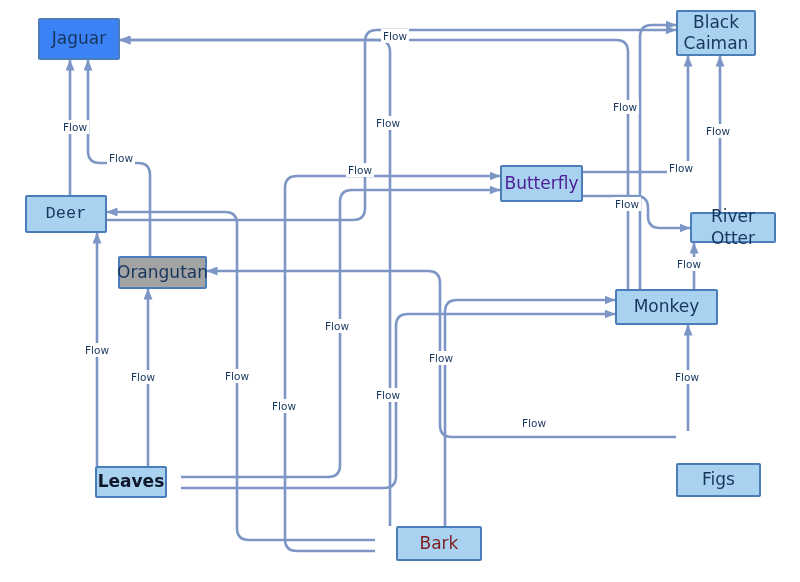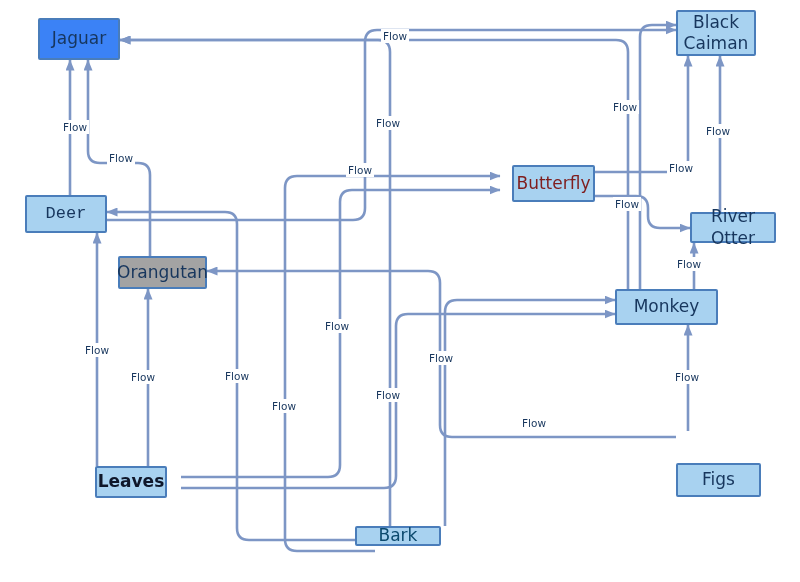--- a/index.html
+++ b/index.html
@@ -86,35 +86,35 @@
       <div class="flow-label" style="left: 441px; top: 358px; background: rgb(255, 255, 255); color: rgb(23, 54, 93);">Flow</div>
       <div class="node" style="left: 38px; top: 18px; width: 82px; height: 42px; background: #3b82f6; border: 2px solid rgb(74, 125, 186); color: rgb(23, 54, 93);">
         <span>Jaguar</span>
       </div>
       <div class="node" style="left: 676px; top: 10px; width: 80px; height: 46px; background: rgb(168, 210, 240); border: 2px solid rgb(74, 125, 186); color: rgb(23, 54, 93);">
         <span>Black Caiman</span>
       </div>
       <div class="node" style="left: 25px; top: 195px; width: 82px; height: 38px; background: rgb(168, 210, 240); border: 2px solid rgb(74, 125, 186); color: rgb(23, 54, 93); font-family: Liberation Mono, monospace;">
         <span>Deer</span>
       </div>
-      <div class="node" style="left: 512px; top: 165px; width: 83px; height: 37px; background: rgb(168, 210, 240); border: 2px solid rgb(74, 125, 186); color: #7f1d1d;">
+      <div class="node" style="left: 500px; top: 165px; width: 83px; height: 37px; background: rgb(168, 210, 240); border: 2px solid rgb(74, 125, 186); color: #4c1d95;">
         <span>Butterfly</span>
       </div>
       <div class="node" style="left: 690px; top: 212px; width: 86px; height: 31px; background: rgb(168, 210, 240); border: 2px solid rgb(74, 125, 186); color: rgb(23, 54, 93);">
         <span>River Otter</span>
       </div>
       <div class="node" style="left: 118px; top: 256px; width: 89px; height: 33px; background: #a3a3a3; border: 2px solid rgb(74, 125, 186); color: rgb(23, 54, 93);">
         <span>Orangutan</span>
       </div>
       <div class="node" style="left: 615px; top: 289px; width: 103px; height: 36px; background: rgb(168, 210, 240); border: 2px solid rgb(74, 125, 186); color: rgb(23, 54, 93);">
         <span>Monkey</span>
       </div>
       <div class="node" style="left: 676px; top: 431px; width: 85px; height: 34px; background: rgb(168, 210, 240); border: 2px solid rgb(74, 125, 186); color: rgb(23, 54, 93); margin-top: 32px;">
         <span>Figs</span>
       </div>
       <div class="node" style="left: 95px; top: 466px; width: 72px; height: 32px; background: rgb(168, 210, 240); border: 2px solid rgb(74, 125, 186); color: #0f172a; font-weight: bold;">
         <span>Leaves</span>
       </div>
-      <div class="node" style="left: 355px; top: 526px; width: 86px; height: 20px; background: rgb(168, 210, 240); border: 2px solid rgb(74, 125, 186); color: #0c4a6e;">
+      <div class="node" style="left: 396px; top: 526px; width: 86px; height: 35px; background: rgb(168, 210, 240); border: 2px solid rgb(74, 125, 186); color: #7f1d1d;">
         <span>Bark</span>
       </div>
     </div>
 </div>
 
 </body></html>

